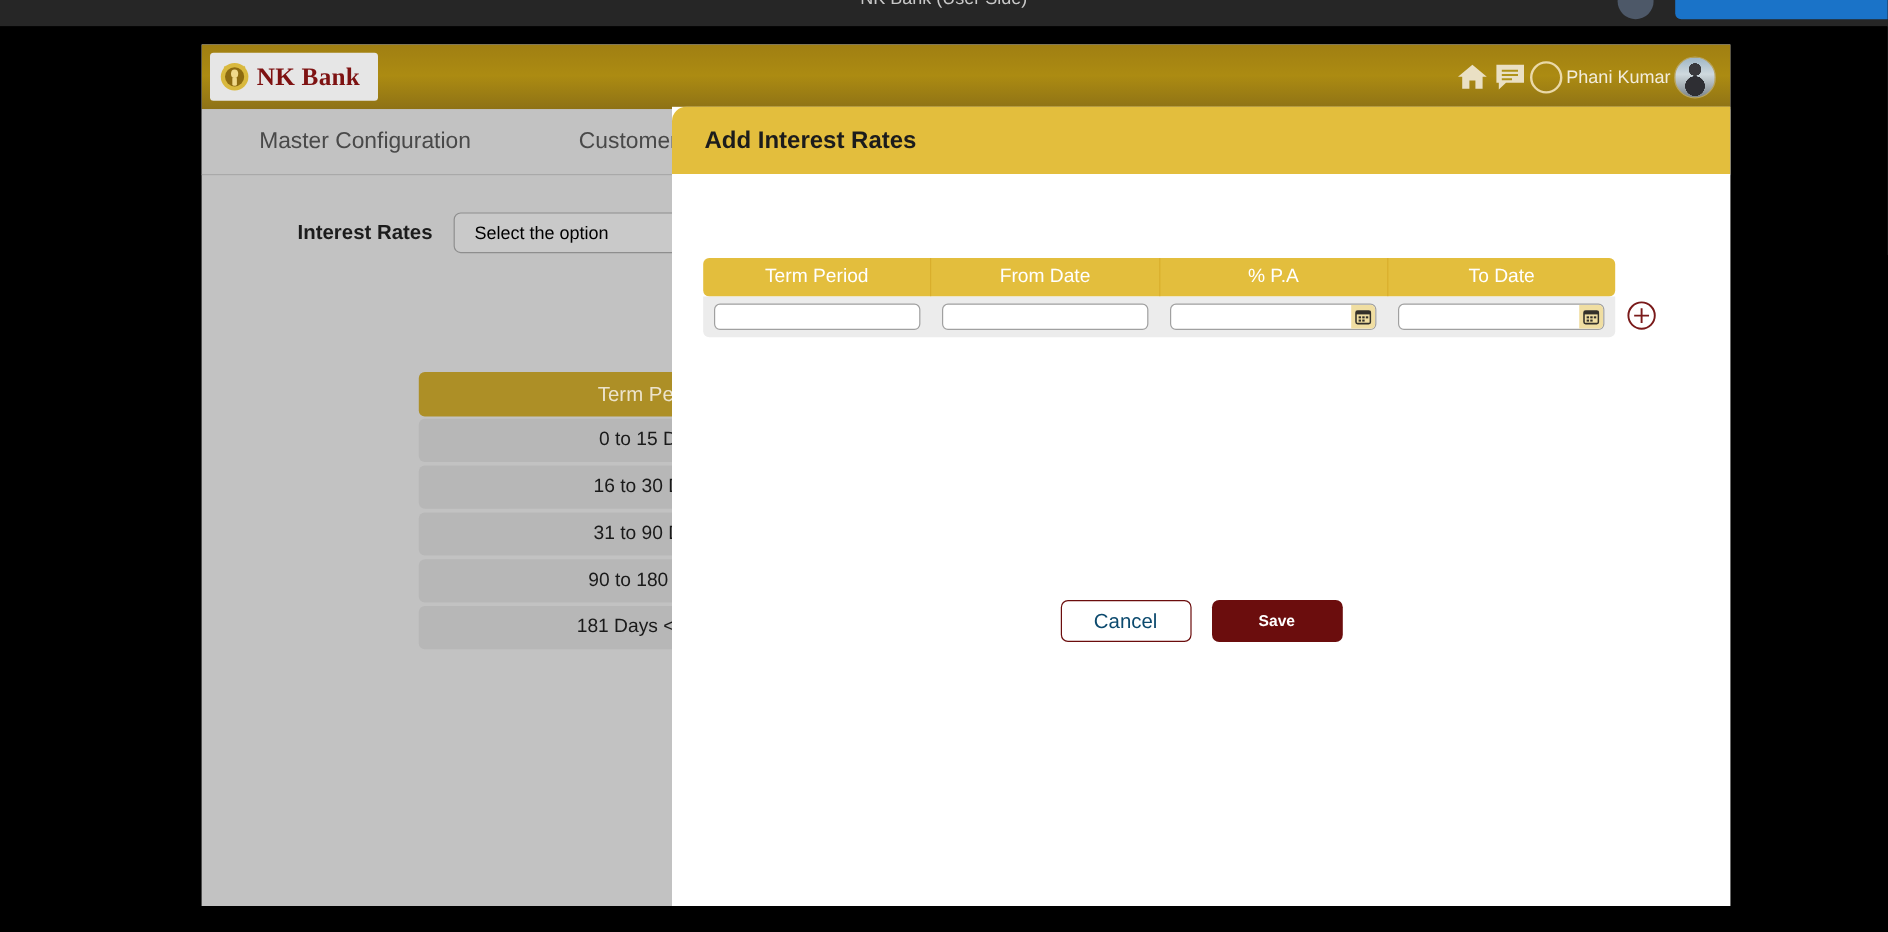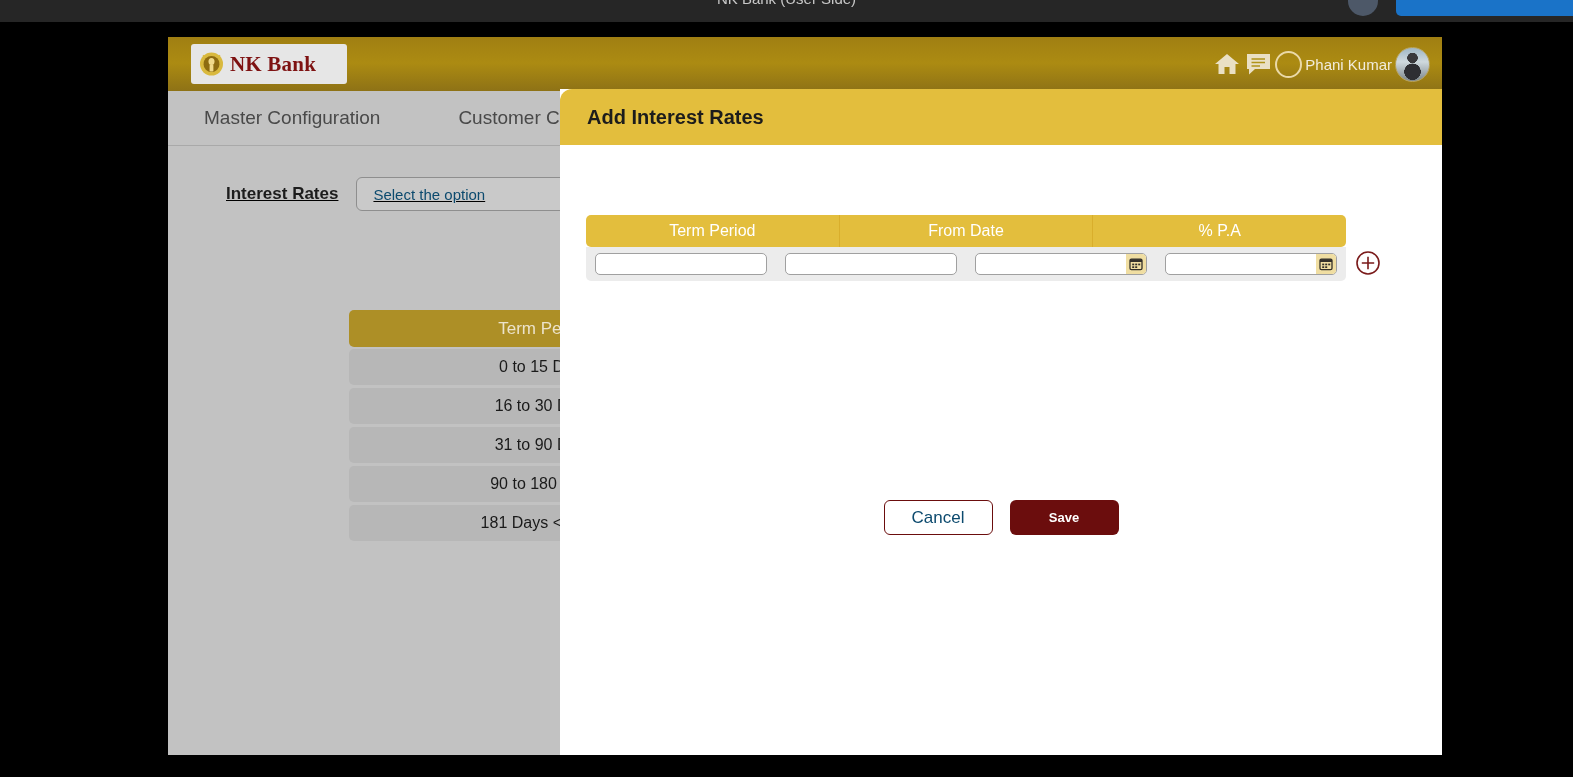--- a/index.html
+++ b/index.html
@@ -71,28 +71,27 @@
   
   .app-header {
     position: absolute;
     left: 0; top: 0;
     width: 1274px; height: 54px;
     background: linear-gradient(180deg, #a07f12 0%, #ac8b12 48%, #8e7216 100%);
   }
   .brand-plate {
     position: absolute;
     left: 7px; top: 7px;
-    width: 156px; height: 40px;
+    width: 140px; height: 40px;
     background: #e6e6e6;
     border-radius: 3px;
     display: flex;
     align-items: center;
     padding-left: 8px;
     gap: 6px;
-    margin-left: 16px;
   }
   .brand-emblem {
     width: 25px; height: 26px;
     position: relative;
     flex: none;
   }
   .brand-name {
     font-family: "Liberation Serif", serif;
     font-weight: bold;
     font-size: 21px;
@@ -145,50 +144,50 @@
     border-bottom: 1px solid #a9a9a9;
     display: flex;
     align-items: center;
     padding-left: 36px;
     gap: 78px;
   }
   .nav-tab {
     font-size: 19px;
     color: #494949;
     white-space: nowrap;
+    margin-left: 12px;
   }
 
   
   .content { position: absolute; left: 0; top: 110px; width: 1274px; height: 608px; }
 
   .filter-row {
     position: absolute;
     left: 0; top: 30px;
     display: flex;
     align-items: center;
     gap: 18px;
-    padding-left: 58px;
-    text-decoration: underline;
+    padding-left: 80px;
   }
   .filter-label {
     font-size: 17px;
     font-weight: bold;
     color: #1c1c1c;
     white-space: nowrap;
   }
   .filter-select {
     width: 330px; height: 34px;
     background: #c9c9c9;
     border: 1px solid #8e8e8e;
     border-radius: 6px;
     display: flex;
     align-items: center;
     padding-left: 16px;
     font-size: 15px;
-    color: #0c4a6e;
+    color: #000000;
   }
 
   
   .term-table {
     position: absolute;
     left: 181px; top: 163px;
     width: 390px;
   }
   .term-head {
     height: 37px;
@@ -409,20 +408,21 @@
   <div class="modal">
 
     <div class="modal-header">Add Interest Rates</div>
 
     <div class="form-area">
 
       <div class="grid-head">
         <div class="cell">Term Period</div>
         <div class="cell">From Date</div>
         <div class="cell">% P.A</div>
+        <div class="cell">To Date</div>
       </div>
 
       <div class="grid-row">
         <div class="cell">
           <div class="txt-input"></div>
         </div>
         <div class="cell">
           <div class="txt-input"></div>
         </div>
         <div class="cell">

